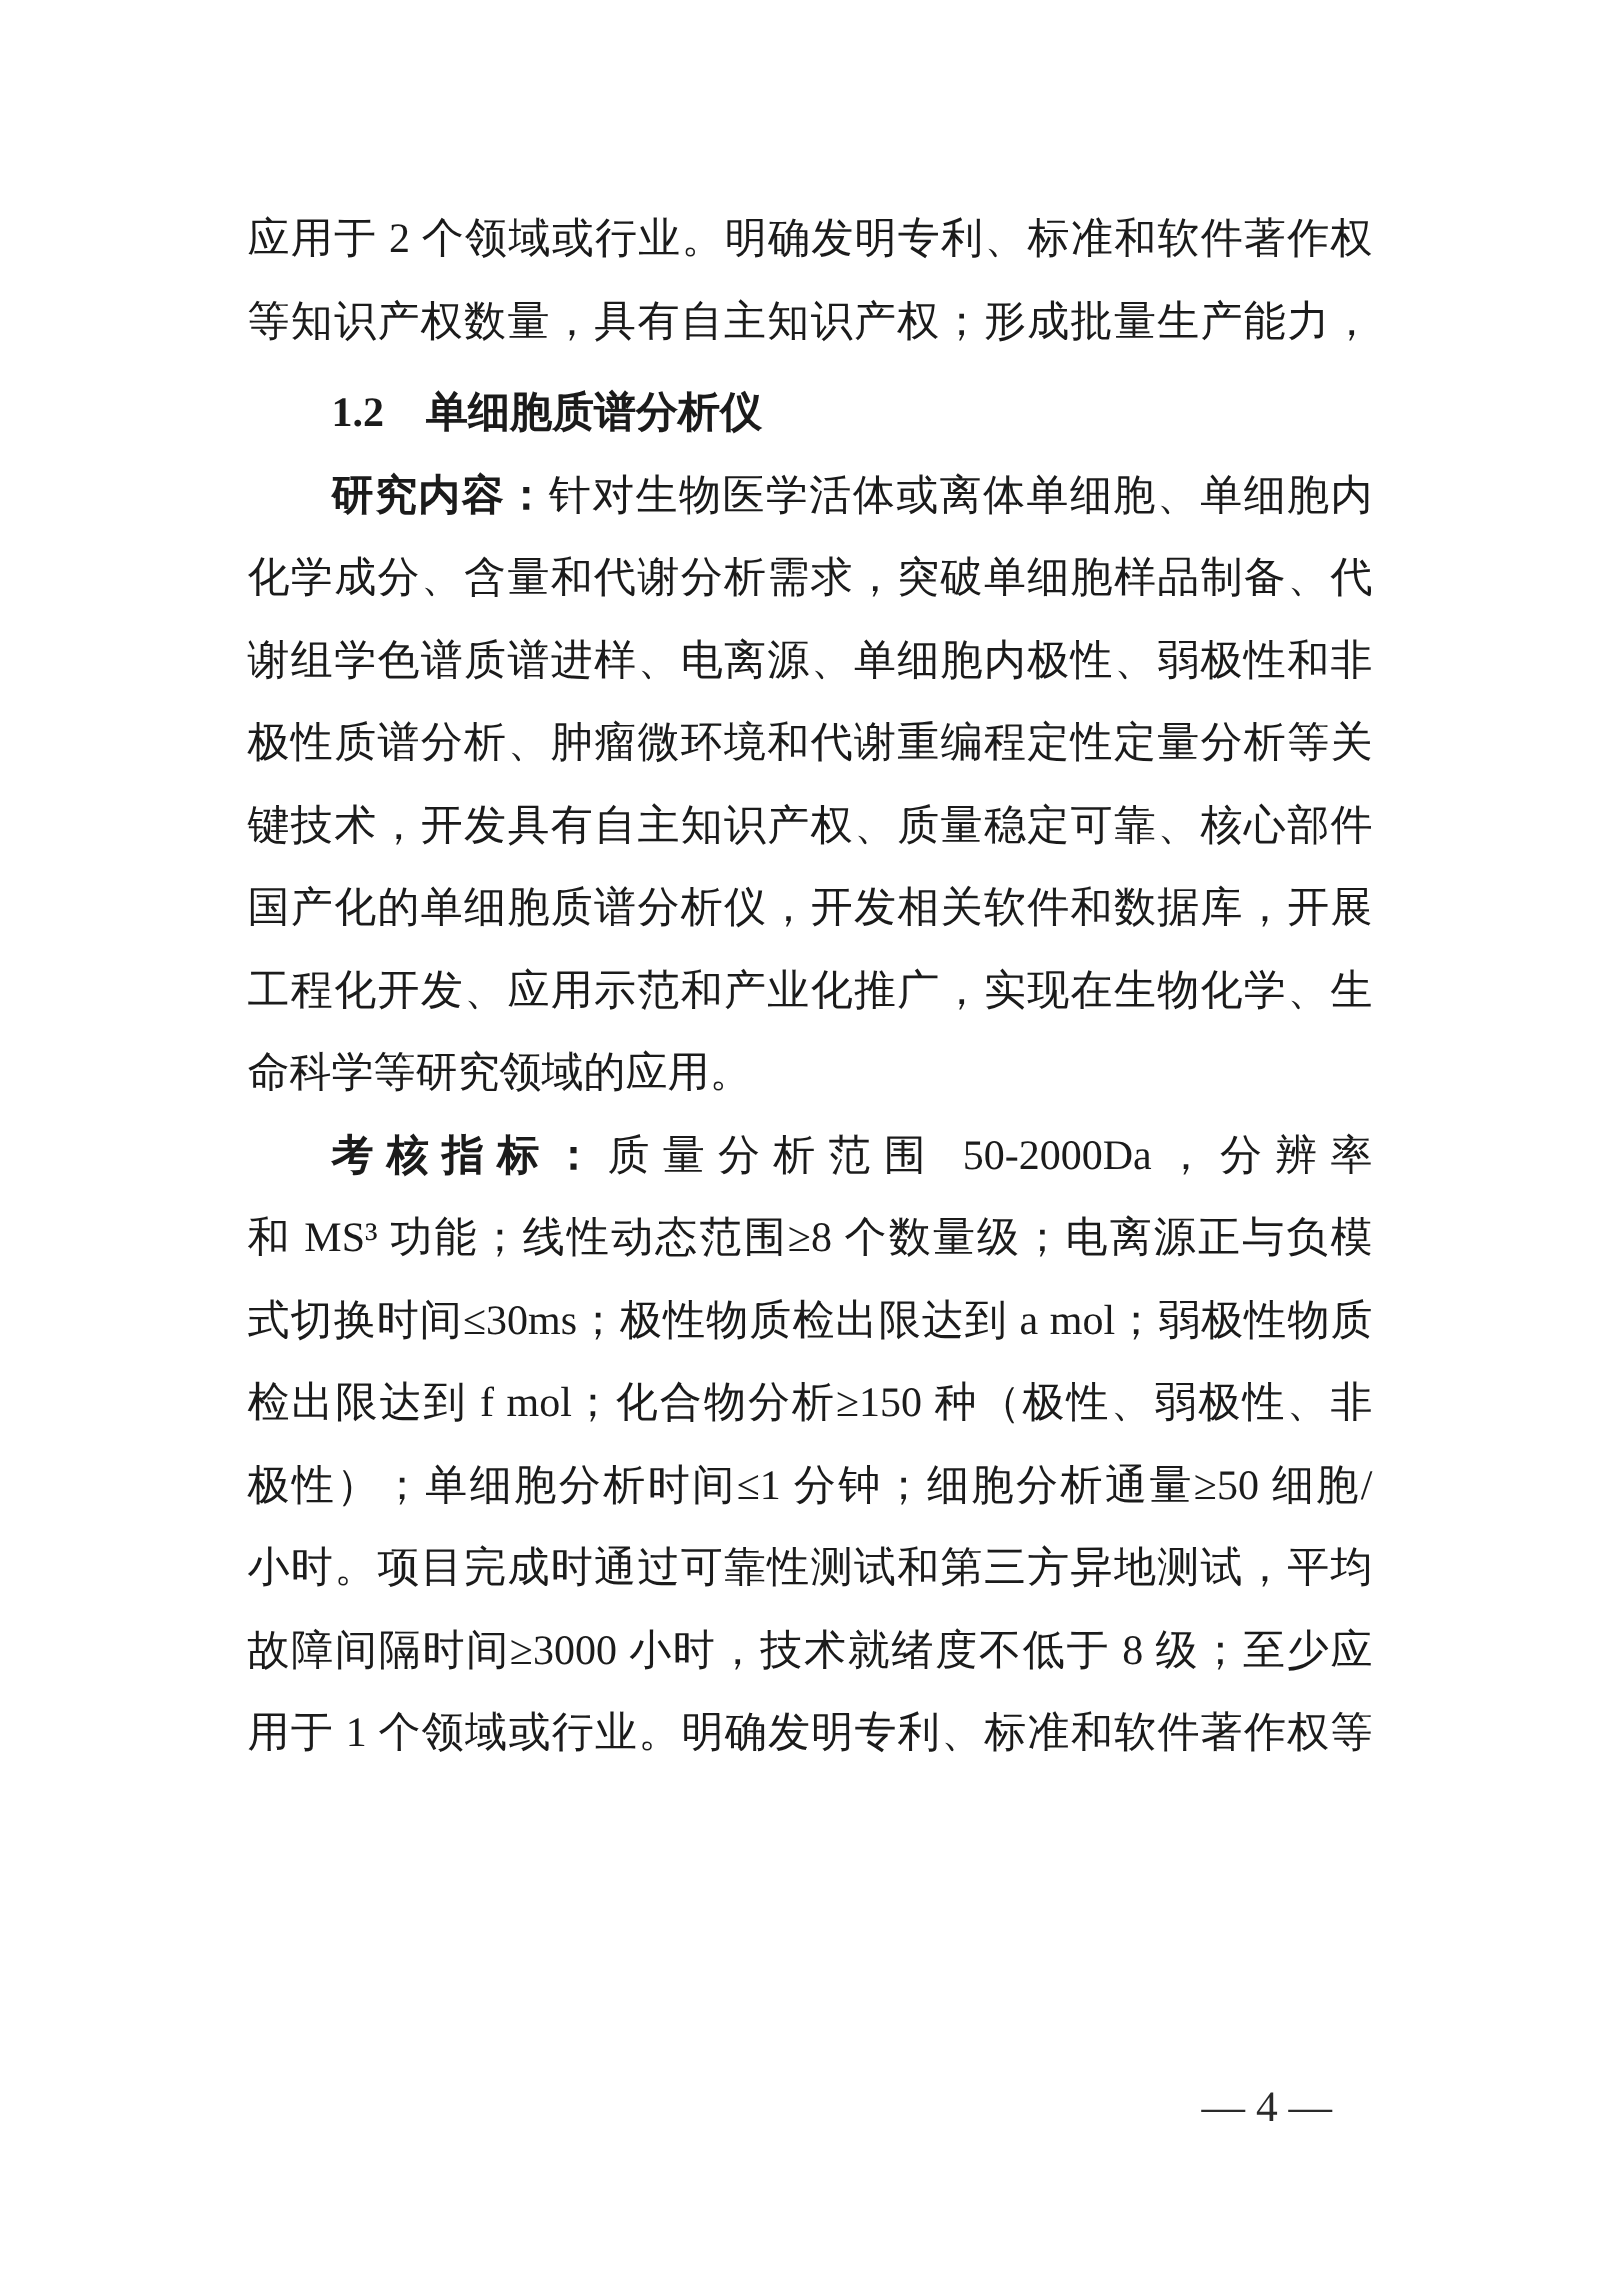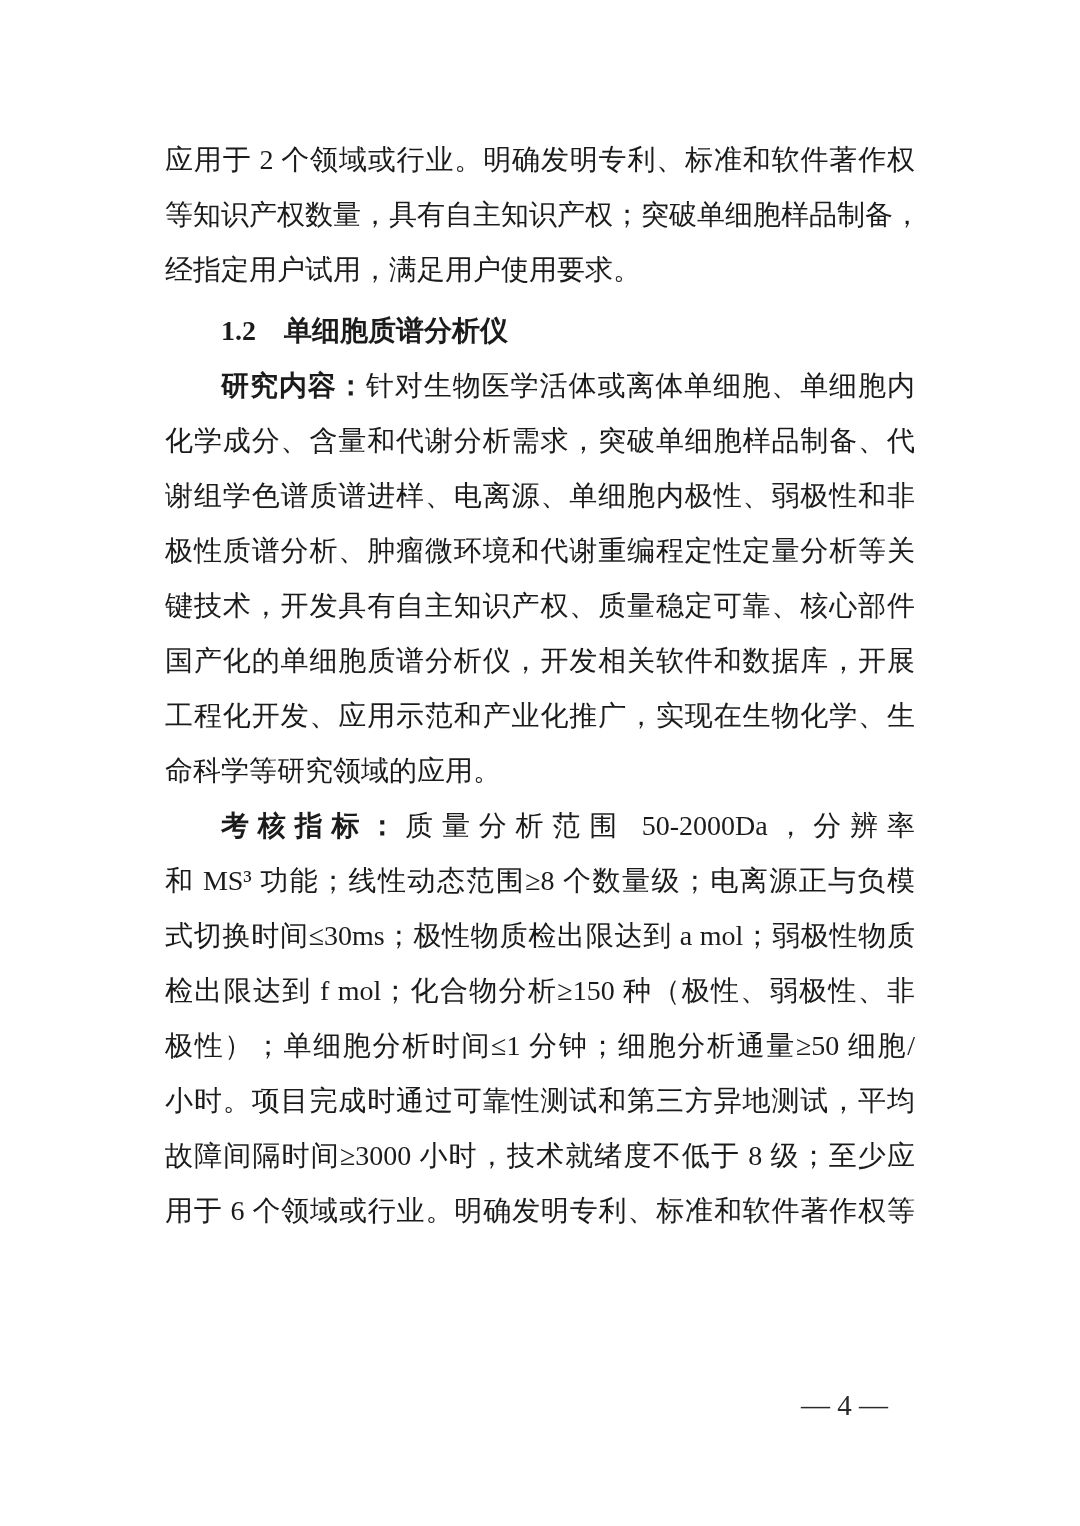--- a/index.html
+++ b/index.html
@@ -62,22 +62,21 @@
     color: #2a2a2a;
   }
 </style>
 </head>
 <body>
 
 <div class="page">
   <div class="content">
 
     <div class="line">应用于 2 个领域或行业。明确发明专利、标准和软件著作权</div>
-    <div class="line">等知识产权数量，具有自主知识产权；突破单细胞样品制备，</div>
-    <div class="line para-end">经指定用户试用，满足用户使用要求。</div>
+    <div class="line">等知识产权数量，具有自主知识产权；形成批量生产能力，</div>
 
     <div class="heading">
       <span class="heading-num">1.2</span><span>单细胞质谱分析仪</span>
     </div>
 
     <div class="line indent">
       <span class="bold">研究内容：</span><span>针对生物医学活体或离体单细胞、单细胞内</span>
     </div>
     <div class="line">化学成分、含量和代谢分析需求，突破单细胞样品制备、代</div>
     <div class="line">谢组学色谱质谱进样、电离源、单细胞内极性、弱极性和非</div>
@@ -89,18 +88,18 @@
 
     <div class="line indent">
       <span class="bold">考核指标：</span><span>质量分析范围 50-2000Da，分辨率</span>
     </div>
     <div class="line">和 MS³ 功能；线性动态范围≥8 个数量级；电离源正与负模</div>
     <div class="line">式切换时间≤30ms；极性物质检出限达到 a mol；弱极性物质</div>
     <div class="line">检出限达到 f mol；化合物分析≥150 种（极性、弱极性、非</div>
     <div class="line">极性）；单细胞分析时间≤1 分钟；细胞分析通量≥50 细胞/</div>
     <div class="line">小时。项目完成时通过可靠性测试和第三方异地测试，平均</div>
     <div class="line">故障间隔时间≥3000 小时，技术就绪度不低于 8 级；至少应</div>
-    <div class="line">用于 6 个领域或行业。明确发明专利、标准和软件著作权等</div>
+    <div class="line">用于 1 个领域或行业。明确发明专利、标准和软件著作权等</div>
 
   </div>
 
   <div class="footer">— 4 —</div>
 </div>
 
 </body></html>

